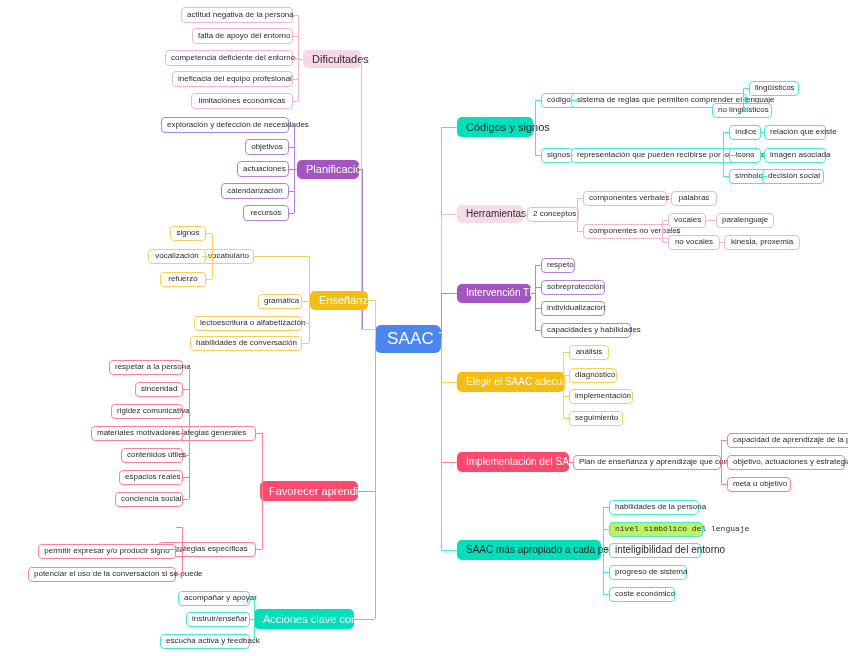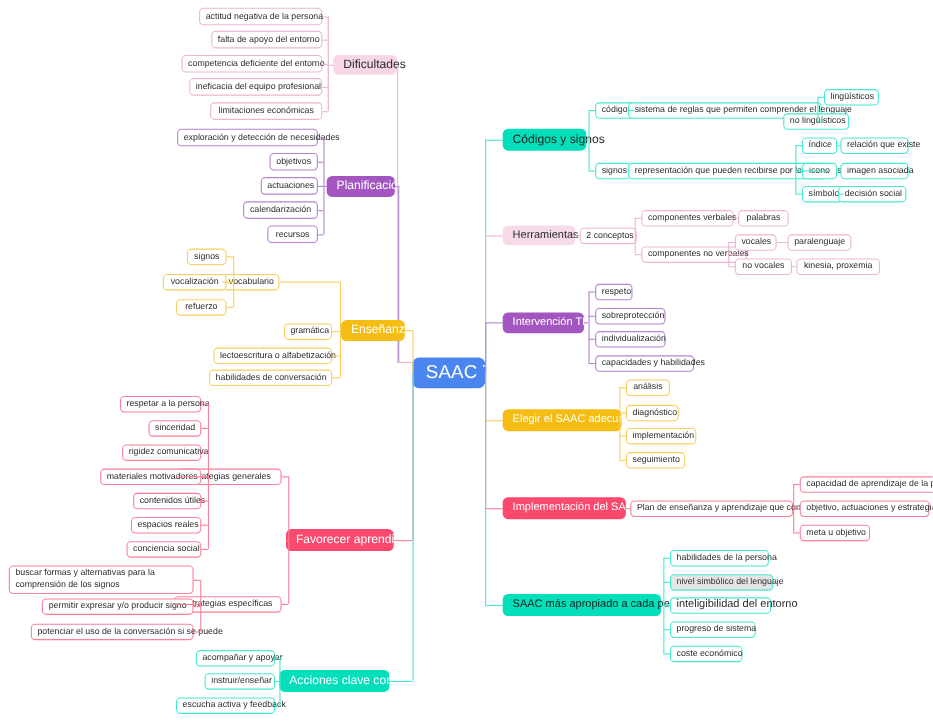--- a/index.html
+++ b/index.html
@@ -196,23 +196,20 @@
     </div>
     <div class="ln v" style="top: 367px; left: 189px; height: 132px; border-left-color: rgb(251, 129, 152);"></div>
     <div class="ln h" style="left: 183px; top: 367px; width: 6px; border-top-color: rgb(251, 129, 152);"></div>
     <div class="ln h" style="left: 183px; top: 389px; width: 6px; border-top-color: rgb(251, 129, 152);"></div>
     <div class="ln h" style="left: 183px; top: 411px; width: 6px; border-top-color: rgb(251, 129, 152);"></div>
     <div class="ln h" style="left: 183px; top: 433px; width: 6px; border-top-color: rgb(251, 129, 152);"></div>
     <div class="ln h" style="left: 183px; top: 455px; width: 6px; border-top-color: rgb(251, 129, 152);"></div>
     <div class="ln h" style="left: 183px; top: 477px; width: 6px; border-top-color: rgb(251, 129, 152);"></div>
     <div class="ln h" style="left: 183px; top: 499px; width: 6px; border-top-color: rgb(251, 129, 152);"></div>
     <div class="ln h" style="left: 160px; top: 433px; width: 29px; border-top-color: rgb(251, 129, 152);"></div>
-    <div class="node leaf wrap" style="top: 514px; height: 26px; width: 168px; left: 8px; background: rgb(255, 255, 255); border-color: rgb(251, 129, 152); font-size: 8px; padding: 2px 5px;">
-      <div class="" style="display: block; width: 100%;">buscar formas y alternativas para la comprensión de los signos</div>
-    </div>
     <div class="node leaf" style="top: 543.5px; height: 15px; width: 138px; left: 38px; background: rgb(255, 255, 255); border-color: rgb(251, 129, 152); font-size: 8px;">
       <div class="" style="display: block; width: 100%;">permitir expresar y/o producir signo</div>
     </div>
     <div class="node leaf" style="top: 566.5px; height: 15px; width: 148px; left: 28px; background: rgb(255, 255, 255); border-color: rgb(251, 129, 152); font-size: 8px;">
       <div class="" style="display: block; width: 100%;">potenciar el uso de la conversación si se puede</div>
     </div>
     <div class="ln v" style="top: 527px; left: 182px; height: 47px; border-left-color: rgb(251, 129, 152);"></div>
     <div class="ln h" style="left: 176px; top: 527px; width: 6px; border-top-color: rgb(251, 129, 152);"></div>
     <div class="ln h" style="left: 176px; top: 551px; width: 6px; border-top-color: rgb(251, 129, 152);"></div>
     <div class="ln h" style="left: 176px; top: 574px; width: 6px; border-top-color: rgb(251, 129, 152);"></div>
@@ -406,21 +403,21 @@
     <div class="ln h" style="left: 721px; top: 484px; width: 6px; border-top-color: rgb(251, 129, 152);"></div>
     <div class="ln h" style="left: 721px; top: 462px; width: 0px; border-top-color: rgb(251, 129, 152);"></div>
     <div class="node node branch" style="top: 540px; height: 20px; width: 144px; left: 457px; background: rgb(3, 222, 187); color: rgb(31, 31, 31); font-size: 10px;">
       <div class="" style="display: block; width: 100%;">SAAC más apropiado a cada persona</div>
     </div>
     <div class="ln h" style="left: 441px; top: 550px; width: 16px; border-top-color: rgb(70, 234, 208);"></div>
     <div class="ln v" style="top: 339px; left: 441px; height: 211px; border-left-color: rgb(70, 234, 208);"></div>
     <div class="node leaf" style="top: 499.5px; height: 15px; width: 90px; left: 609px; background: rgb(255, 255, 255); border-color: rgb(70, 234, 208); font-size: 8px;">
       <div class="" style="display: block; width: 100%;">habilidades de la persona</div>
     </div>
-    <div class="node leaf" style="top: 521.5px; height: 15px; width: 94px; left: 609px; background: #e5e5e5; border-color: rgb(70, 234, 208); font-size: 8px;">
+    <div class="node leaf" style="top: 521.5px; height: 15px; width: 94px; left: 609px; background: #bef264; border-color: rgb(70, 234, 208); font-size: 8px; font-family: Liberation Mono, monospace;">
       <div class="" style="display: block; width: 100%;">nivel simbólico del lenguaje</div>
     </div>
     <div class="node leaf" style="top: 542.5px; height: 15px; width: 92px; left: 609px; background: rgb(255, 255, 255); border-color: rgb(70, 234, 208); font-size: 10px;">
       <div class="" style="display: block; width: 100%;">inteligibilidad del entorno</div>
     </div>
     <div class="node leaf" style="top: 564.5px; height: 15px; width: 78px; left: 609px; background: rgb(255, 255, 255); border-color: rgb(70, 234, 208); font-size: 8px;">
       <div class="" style="display: block; width: 100%;">progreso de sistema</div>
     </div>
     <div class="node leaf" style="top: 586.5px; height: 15px; width: 66px; left: 609px; background: rgb(255, 255, 255); border-color: rgb(70, 234, 208); font-size: 8px;">
       <div class="" style="display: block; width: 100%;">coste económico</div>

